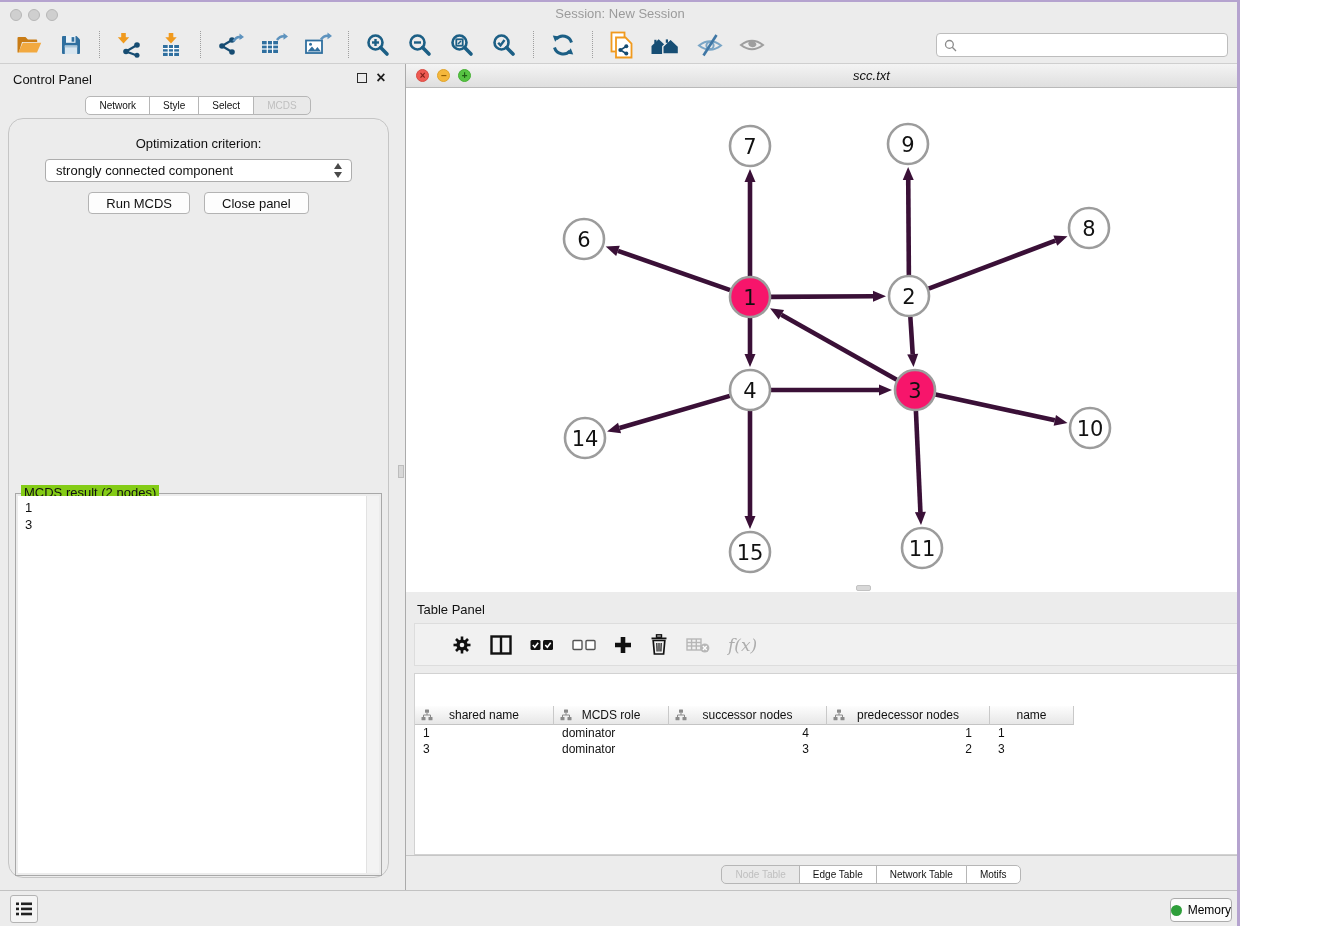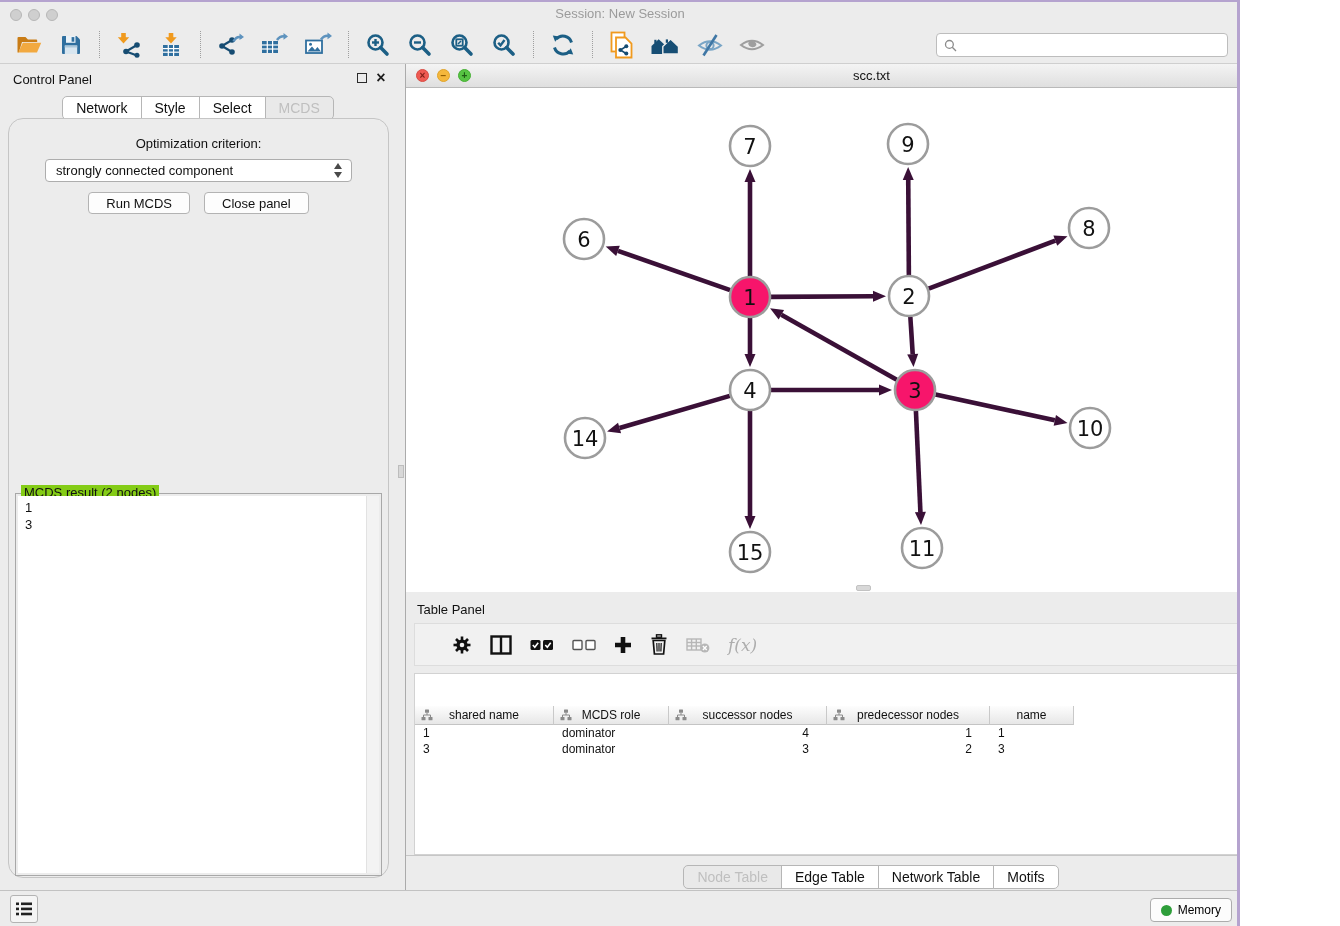--- a/index.html
+++ b/index.html
@@ -33,21 +33,21 @@
   
   .control-panel { position:absolute; left:0; top:64px; width:397px; height:826px; }
   .cp-title { position:absolute; left:13px; top:8px; font-size:13px; }
   .panel-float { position:absolute; width:10px; height:10px; border:1.6px solid #2b2b2b; background:transparent; }
   .panel-close { position:absolute; width:12px; height:16px; font-size:16px; font-weight:bold;
                  color:#1c1c1c; line-height:16px; text-align:center; }
   .panel-close::after { content:"×"; }
   .cp-float { right:30px; top:9px; } .cp-close { right:10px; top:6px; }
 
   .cp-tabs { position:absolute; top:32px; left:0; right:0; display:flex; justify-content:center; }
-  .cp-tab, .tp-tab { padding:3px 13px; font-size:14px; background:#fff; border:1px solid #B6B6B6;
+  .cp-tab, .tp-tab { padding:3px 13px; font-size:10px; background:#fff; border:1px solid #B6B6B6;
                      margin-left:-1px; color:#111; cursor:pointer; }
   .cp-tab:first-child, .tp-tab:first-child { border-radius:5px 0 0 5px; }
   .cp-tab:last-child, .tp-tab:last-child { border-radius:0 5px 5px 0; }
   .cp-tab.selected, .tp-tab.selected { background:#E9E9E9; color:#BFBFBF; }
 
   .cp-content { position:absolute; left:8px; right:8px; top:54px; bottom:12px;
                 border:1px solid #C5C5C5; border-radius:15px; background:#ECECEC; }
   .opt-label { margin-top:17px; text-align:center; font-size:13px; }
   .select { position:absolute; left:36px; right:36px; top:40px; height:23px; background:#fff;
             border:1px solid #ADADAD; border-radius:4px; font-size:13px; display:flex;
@@ -70,21 +70,21 @@
 
   
   .v-splitter { position:absolute; left:397px; top:64px; width:9px; height:826px; background:#ECECEC;
                 border-right:1px solid #ABABAB; cursor:col-resize; }
   .v-handle { position:absolute; top:401px; left:1px; width:6px; height:13px;
               background:#D8D8D8; border:1px solid #BDBDBD; }
 
   
   .network-window { position:absolute; left:406px; top:64px; width:931px; height:528px; background:#fff; }
   .nw-titlebar { position:absolute; top:0; left:0; right:0; height:24px;
-                 background:linear-gradient(#F4F4F4,#DFDFDF); border-bottom:1px solid #B9B9B9; }
+                 background:linear-gradient(#F4F4F4,#DFDFDF); border-bottom:1px solid #B9B9B9;font-style:italic; }
   .mac-dot { position:absolute; top:5px; width:13px; height:13px; border-radius:50%; text-align:center;
              line-height:12px; font-size:10px; font-weight:bold; cursor:pointer; }
   .mac-red { left:10px; background:#EE5A52; border:1px solid #D94C44; color:#801F18; }
   .mac-red::after { content:"×"; }
   .mac-yellow { left:31px; background:#F5B73B; border:1px solid #E0A42C; color:#8F5B00; }
   .mac-yellow::after { content:"−"; }
   .mac-green { left:52px; background:#57C343; border:1px solid #46B033; color:#1E5D14; }
   .mac-green::after { content:"+"; }
   .nw-title { text-align:center; line-height:24px; font-size:13px; color:#111; }
   .nw-canvas { position:absolute; top:24px; left:0; right:0; bottom:0; background:#fff; }
@@ -115,21 +115,21 @@
 
   .tp-tabs-row { position:absolute; left:0; right:0; bottom:0; height:35px; border-top:1px solid #C6C6C6;
                  display:flex; justify-content:center; align-items:flex-start; padding-top:9px; }
 
   
   .status-bar { position:absolute; left:0; top:890px; width:100%; height:36px;
                 border-top:1px solid #C2C2C2; background:#ECECEC; }
   .list-btn { position:absolute; left:10px; top:4px; width:28px; height:28px; background:#F5F5F5;
               border:1px solid #B3B3B3; border-radius:3px; display:flex; align-items:center;
               justify-content:center; cursor:pointer; }
-  .memory-btn { position:absolute; right:8px; top:7px; height:24px; padding:0 10px; background:#FCFCFC;
+  .memory-btn { position:absolute; right:8px; top:7px; height:24px; padding:0 0; background:#FCFCFC;
                 border:1px solid #ACACAC; border-radius:4px; display:flex; align-items:center; gap:6px;
                 font-size:12px; font-family:"Liberation Sans",sans-serif; cursor:pointer; }
   .memory-dot { width:11px; height:11px; border-radius:50%; background:#2E9E3A; }
 </style>
 </head>
 <body>
 
 <div class="app">
   <div class="frame-top"></div>
   <div class="frame-right"></div>

